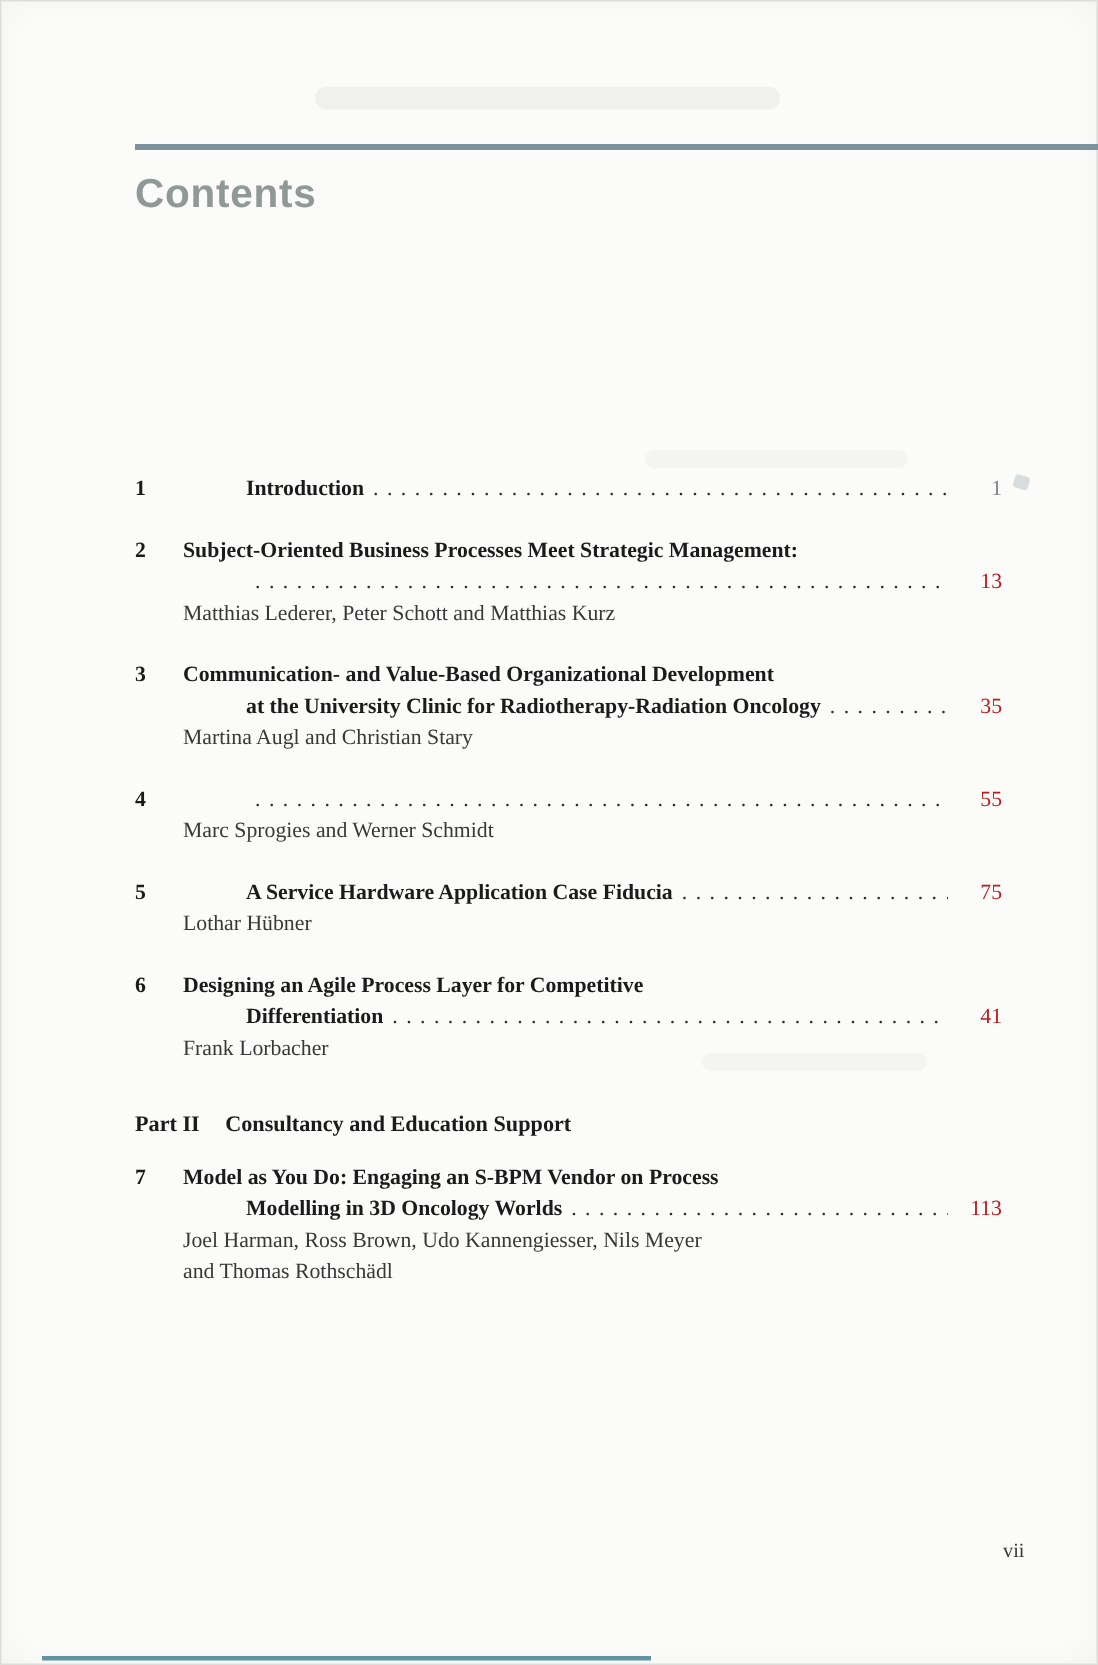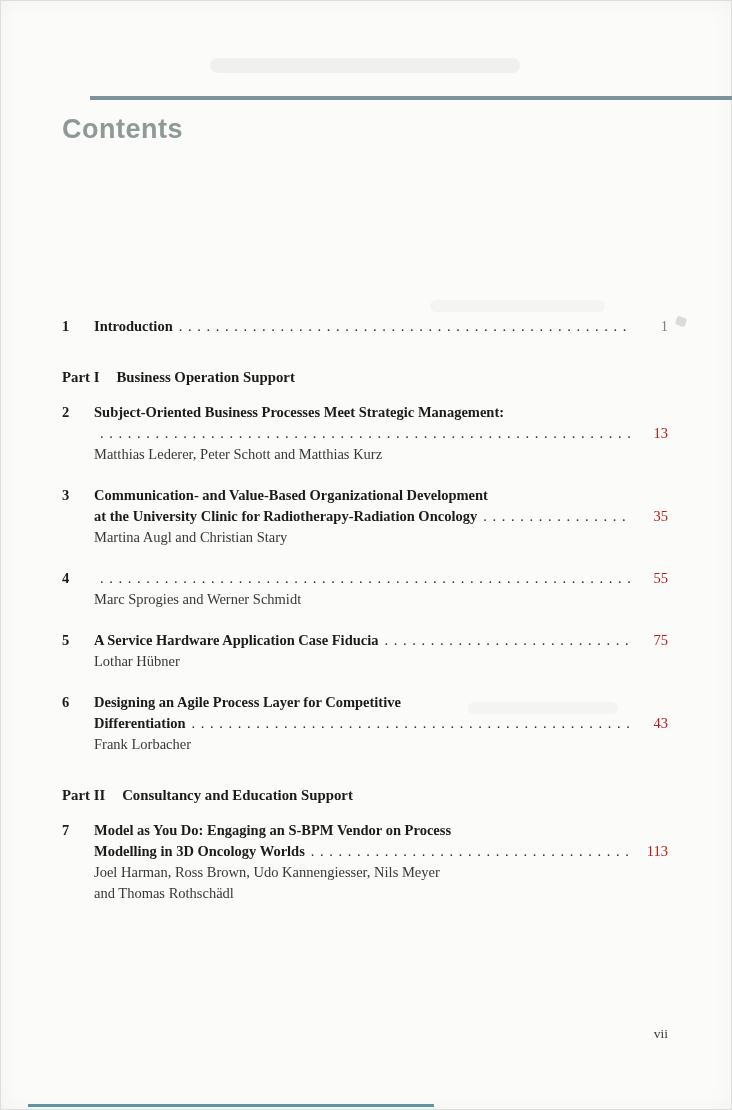--- a/index.html
+++ b/index.html
@@ -13,42 +13,42 @@
     color: #262626;
     overflow: hidden;
     box-shadow: inset 0 0 0 1px #dddddb, inset 0 0 22px rgba(0,0,0,0.04);
   }
   .top-rule {
     position: absolute;
     top: 96px; left: 90px; right: 0;
     height: 4px;
     background: #7d939b;
   }
-  .content { padding: 108px 64px 0 62px; }
+  .content { padding: 108px 64px 0 90px; }
   .contents-title {
     margin: 6px 0 0 0;
     font-family: "Liberation Sans", sans-serif;
     font-weight: bold;
     font-size: 27px;
     letter-spacing: 0.5px;
     color: #8f9998;
     height: 30px;
     line-height: 30px;
   }
   .toc { margin-top: 172px; font-size: 14.5px; line-height: 21px; }
   .chapter { display: flex; margin-bottom: 20px; }
   .chapter .num {
     width: 32px;
     flex: 0 0 32px;
     font-weight: bold;
     color: #1b1b1b;
   }
   .chapter .body { flex: 1; min-width: 0; }
   .title-line { font-weight: bold; color: #1b1b1b; }
-  .title-last { display: flex; align-items: center; }
+  .title-last { display: flex; align-items: center; margin-left: 42px; }
   .title-last .title-text { font-weight: bold; color: #1b1b1b; white-space: nowrap; }
   .leader {
     flex: 1;
     min-width: 14px;
     overflow: hidden;
     white-space: nowrap;
     margin: 0 10px 0 6px;
     color: #2e2e2e;
     word-spacing: 2px;
   }
@@ -63,21 +63,21 @@
     gap: 17px;
     font-weight: bold;
     font-size: 14.8px;
     color: #1b1b1b;
     margin: 30px 0 14px 0;
     height: 21px;
   }
   .footer-page {
     position: absolute;
     top: 1026px;
-    right: 64px;
+    right: 49px;
     font-size: 13.5px;
     color: #3a3a3a;
   }
   .bottom-bar {
     position: absolute;
     left: 28px;
     bottom: 3px;
     width: 406px;
     height: 3px;
     background: #47838f;
@@ -110,24 +110,20 @@
         <div class="num">1</div>
         <div class="body">
           <div class="title-last">
             <span class="title-text">Introduction</span>
             <span class="leader"></span>
             <span class="pageno faint">1</span>
           </div>
         </div>
       </div>
 
-      <div class="part-heading">
-        <span>Part I</span>
-        <span>Business Operation Support</span>
-      </div>
 
       <div class="chapter">
         <div class="num">2</div>
         <div class="body">
           <div class="title-line">Subject-Oriented Business Processes Meet Strategic Management:</div>
           <div class="title-last">
             <span class="leader"></span>
             <span class="pageno">13</span>
           </div>
           <div class="authors">Matthias Lederer, Peter Schott and Matthias Kurz</div>
@@ -170,21 +166,21 @@
         </div>
       </div>
 
       <div class="chapter">
         <div class="num">6</div>
         <div class="body">
           <div class="title-line">Designing an Agile Process Layer for Competitive</div>
           <div class="title-last">
             <span class="title-text">Differentiation</span>
             <span class="leader"></span>
-            <span class="pageno">43</span>
+            <span class="pageno">41</span>
           </div>
           <div class="authors">Frank Lorbacher</div>
         </div>
       </div>
 
       <div class="part-heading">
         <span>Part II</span>
         <span>Consultancy and Education Support</span>
       </div>
 

